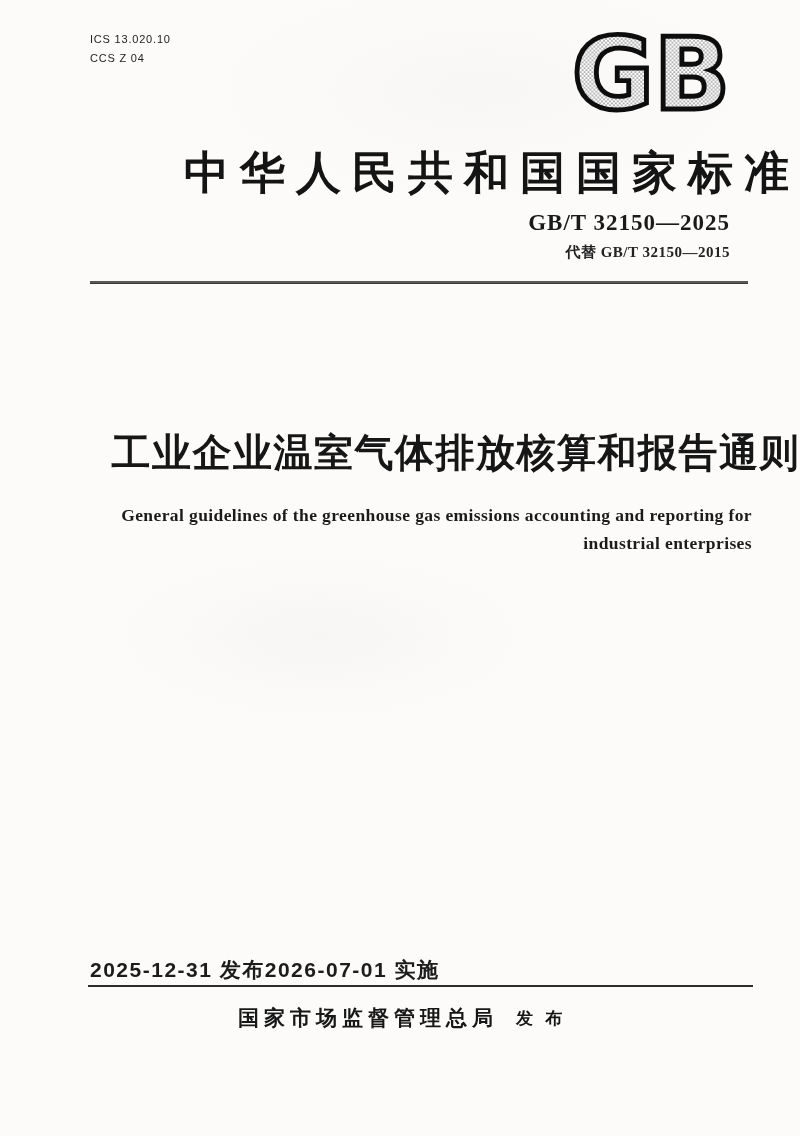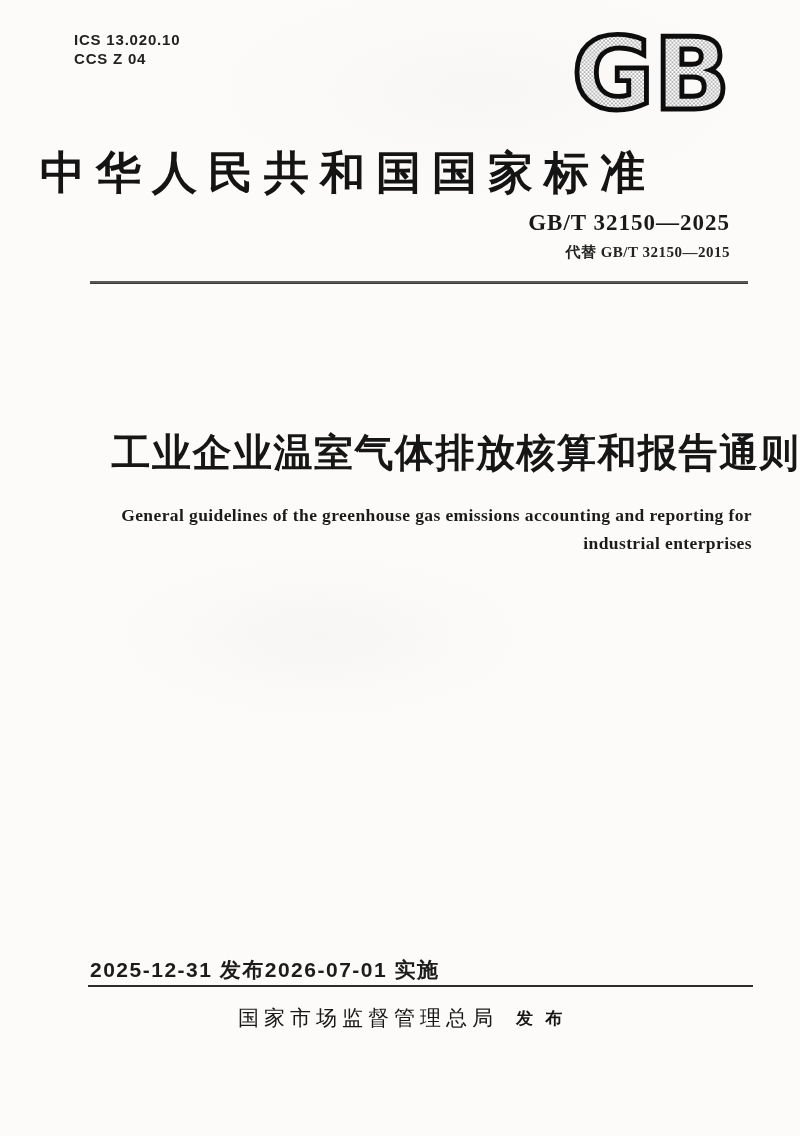--- a/index.html
+++ b/index.html
@@ -14,43 +14,43 @@
     background-image:
       radial-gradient(ellipse 300px 120px at 40% 56%, rgba(120,120,120,0.04), transparent 70%),
       radial-gradient(ellipse 400px 160px at 60% 8%, rgba(120,120,120,0.03), transparent 70%);
     color: #1d1d1d;
     overflow: hidden;
     font-family: "Liberation Sans", "DejaVu Sans", sans-serif;
   }
 
   .ics-block {
     position: absolute;
-    left: 74px;
+    left: 90px;
     top: 30px;
-    font-size: 15px;
-    font-weight: bold;
+    font-size: 11px;
+    font-weight: normal;
     letter-spacing: 0.8px;
     line-height: 19px;
     color: #222;
   }
 
   .gb-logo {
     position: absolute;
     left: 558px;
     top: 30px;
     width: 186px;
     height: 86px;
   }
 
   .country-header {
     position: absolute;
     left: 40px;
     top: 143px;
     width: 760px;
-    text-align: left;
+    text-align: right;
     white-space: nowrap;
     font-family: Liberation Sans, sans-serif;
     font-weight: bold;
     font-size: 45px;
     letter-spacing: 11px;
     color: #141414;
   }
 
   .std-number-block {
     position: absolute;
@@ -128,21 +128,21 @@
     position: absolute;
     left: 0;
     top: 1005px;
     width: 800px;
     display: flex;
     justify-content: center;
     align-items: center;
   }
   .issuer-names {
     font-family: "Liberation Serif", "DejaVu Serif", serif;
-    font-weight: normal;
+    font-weight: bold;
     font-size: 21px;
     letter-spacing: 5px;
     line-height: 27px;
     color: #171717;
     text-align: justify;
   }
   .release-label {
     font-family: "Liberation Serif", "DejaVu Serif", serif;
     font-weight: bold;
     font-size: 17px;

